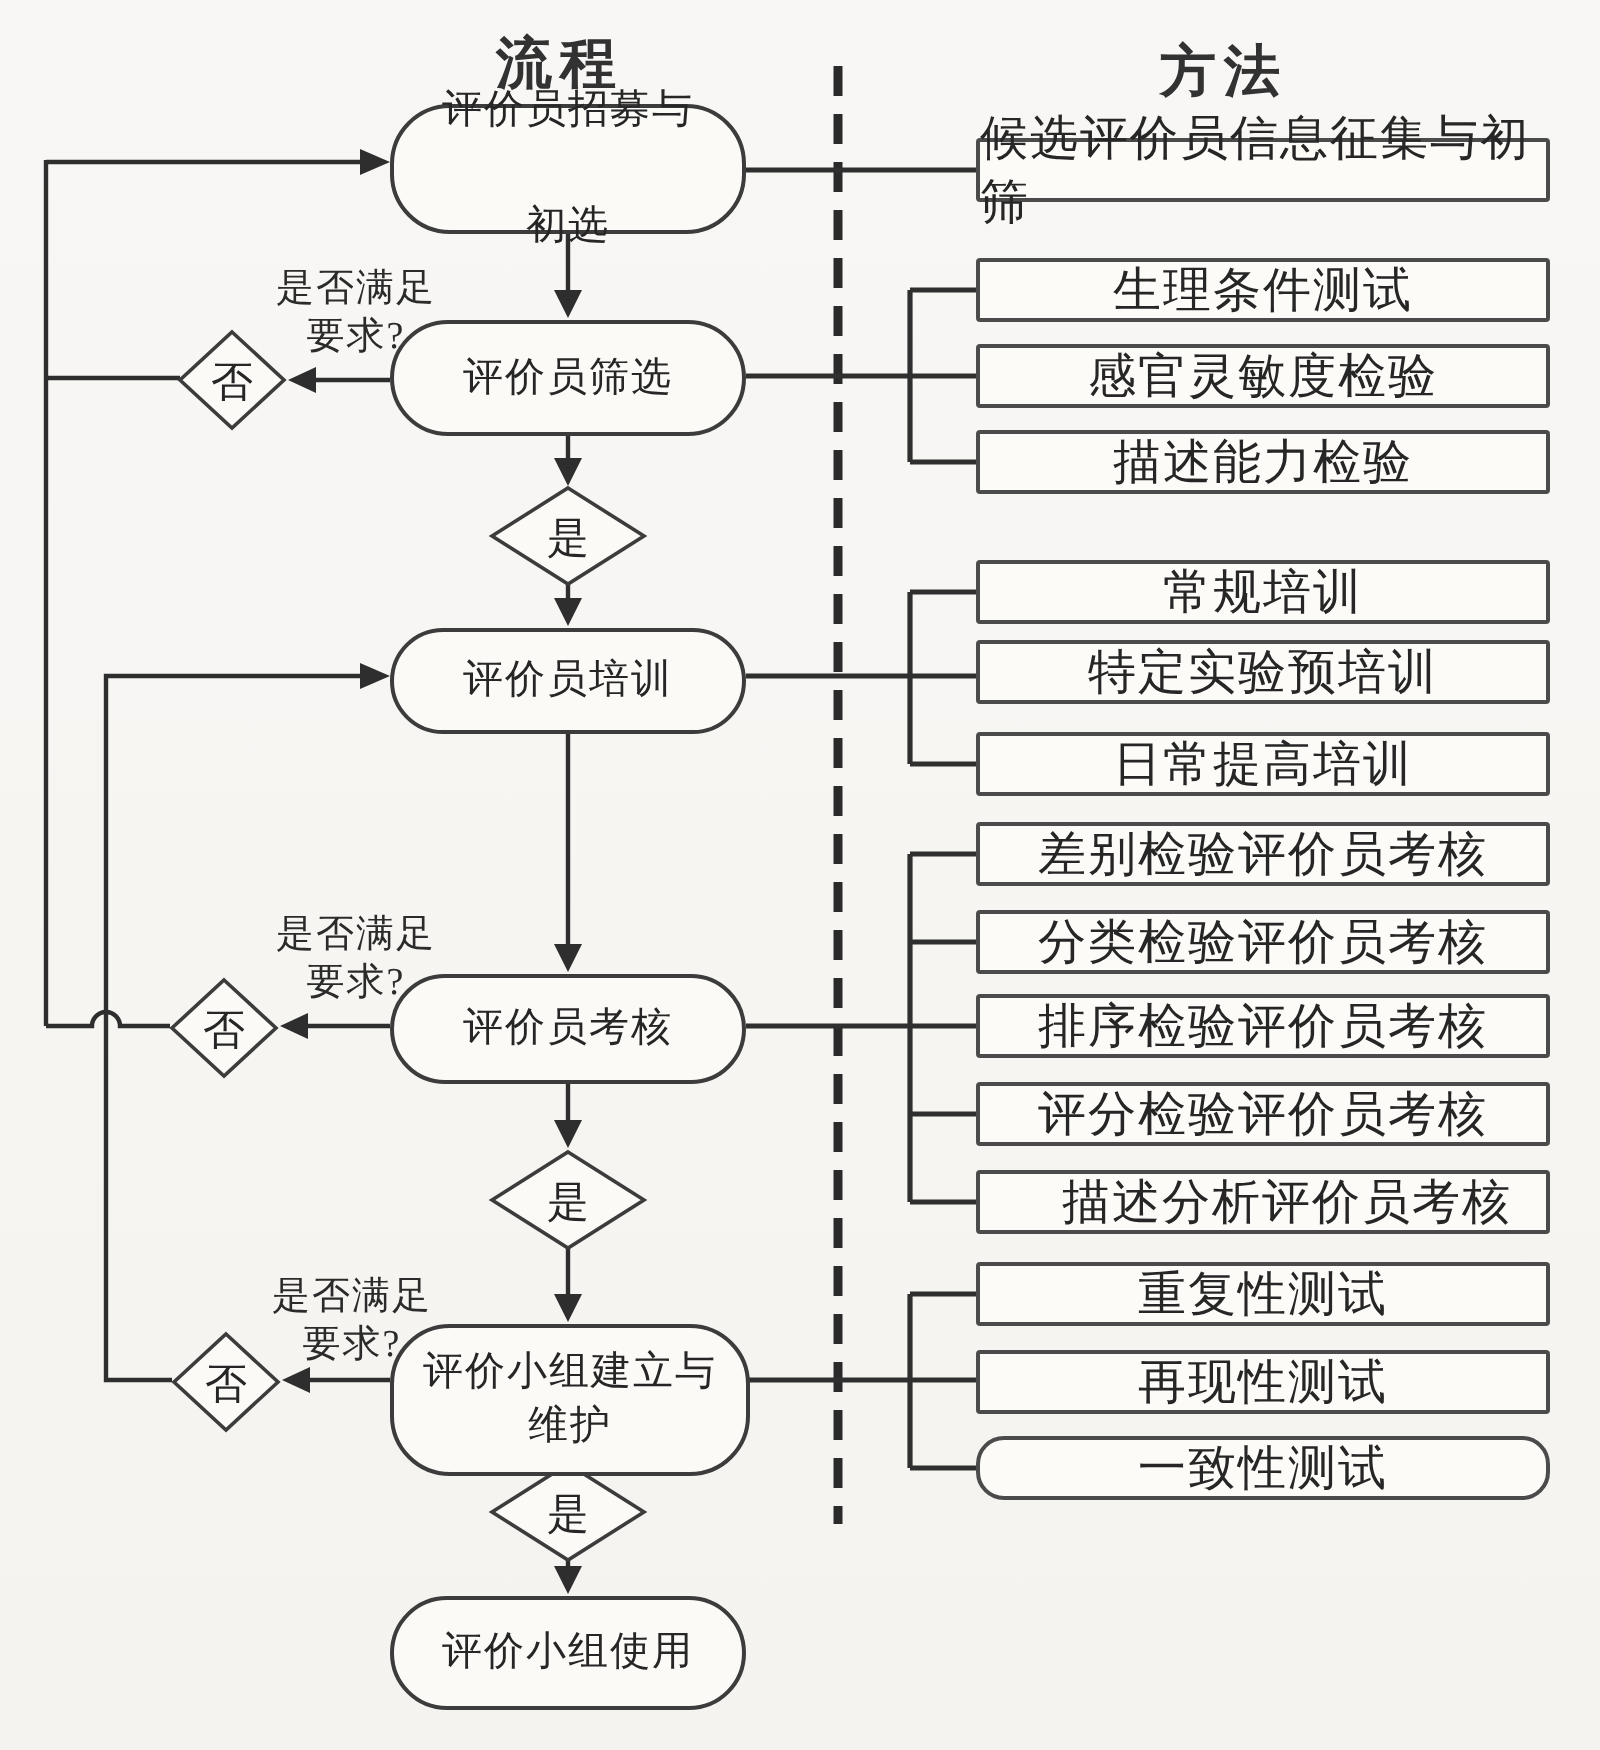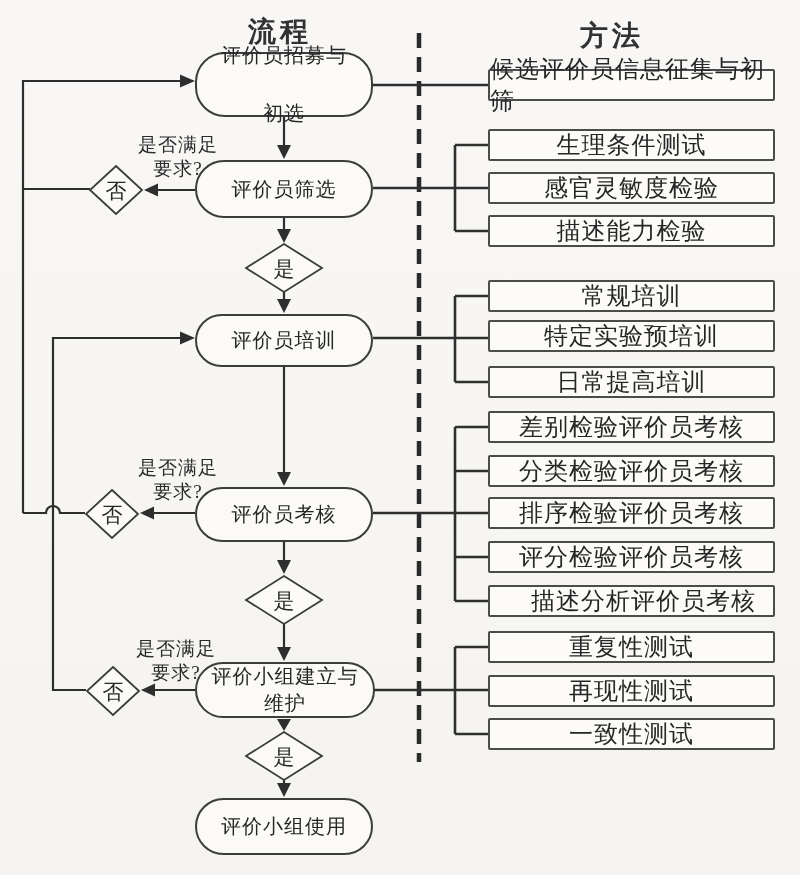--- a/index.html
+++ b/index.html
@@ -115,21 +115,21 @@
   <div class="coltitle" style="left:248px;top:13px;">流程</div>
   <div class="coltitle" style="left:580px;top:17px;">方法</div>
 
   <div class="fbox" style="left:195px;top:52px;width:178px;height:65px;gap:31px;">
     <span>评价员招募与</span>
     <span>初选</span>
   </div>
   <div class="fbox" style="left:195px;top:160px;width:178px;height:58px;">评价员筛选</div>
   <div class="fbox" style="left:195px;top:314px;width:178px;height:53px;">评价员培训</div>
   <div class="fbox" style="left:195px;top:487px;width:178px;height:55px;">评价员考核</div>
-  <div class="fbox" style="left:195px;top:662px;width:180px;height:56px;">
+  <div class="fbox" style="left:195px;top:662px;width:180px;height:76px;">
     <span>评价小组建立与</span>
     <span>维护</span>
   </div>
   <div class="fbox" style="left:195px;top:798px;width:178px;height:57px;">评价小组使用</div>
 
   <div class="dtext" style="left:284px;top:269px;">是</div>
   <div class="dtext" style="left:284px;top:601px;">是</div>
   <div class="dtext" style="left:284px;top:757px;">是</div>
   <div class="dtext" style="left:116px;top:191px;">否</div>
   <div class="dtext" style="left:112px;top:515px;">否</div>
@@ -155,15 +155,15 @@
   <div class="mbox" style="top:280px;">常规培训</div>
   <div class="mbox" style="top:320px;">特定实验预培训</div>
   <div class="mbox" style="top:366px;">日常提高培训</div>
   <div class="mbox" style="top:411px;">差别检验评价员考核</div>
   <div class="mbox" style="top:455px;">分类检验评价员考核</div>
   <div class="mbox" style="top:497px;">排序检验评价员考核</div>
   <div class="mbox" style="top:541px;">评分检验评价员考核</div>
   <div class="mbox" style="top:585px;padding-left:24px;">描述分析评价员考核</div>
   <div class="mbox" style="top:631px;">重复性测试</div>
   <div class="mbox" style="top:675px;">再现性测试</div>
-  <div class="mbox" style="top:718px;">一致性测试</div>
+  <div class="mbox" style="top:718px;border-radius:14px;">一致性测试</div>
 
 </div>
 
 </body></html>

